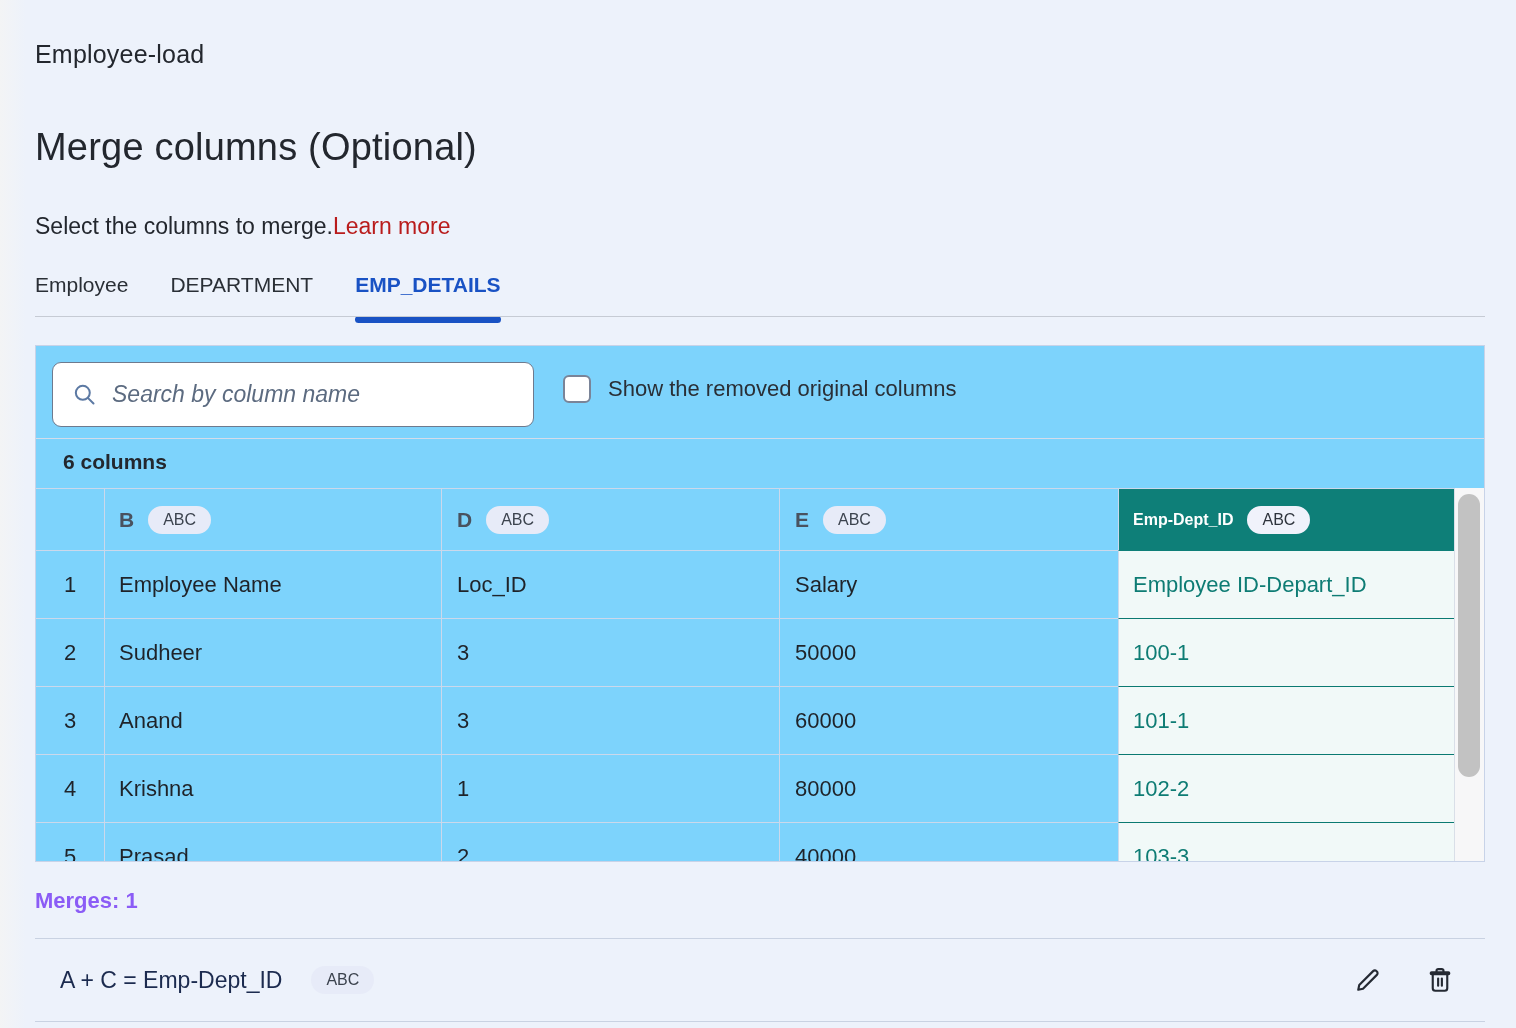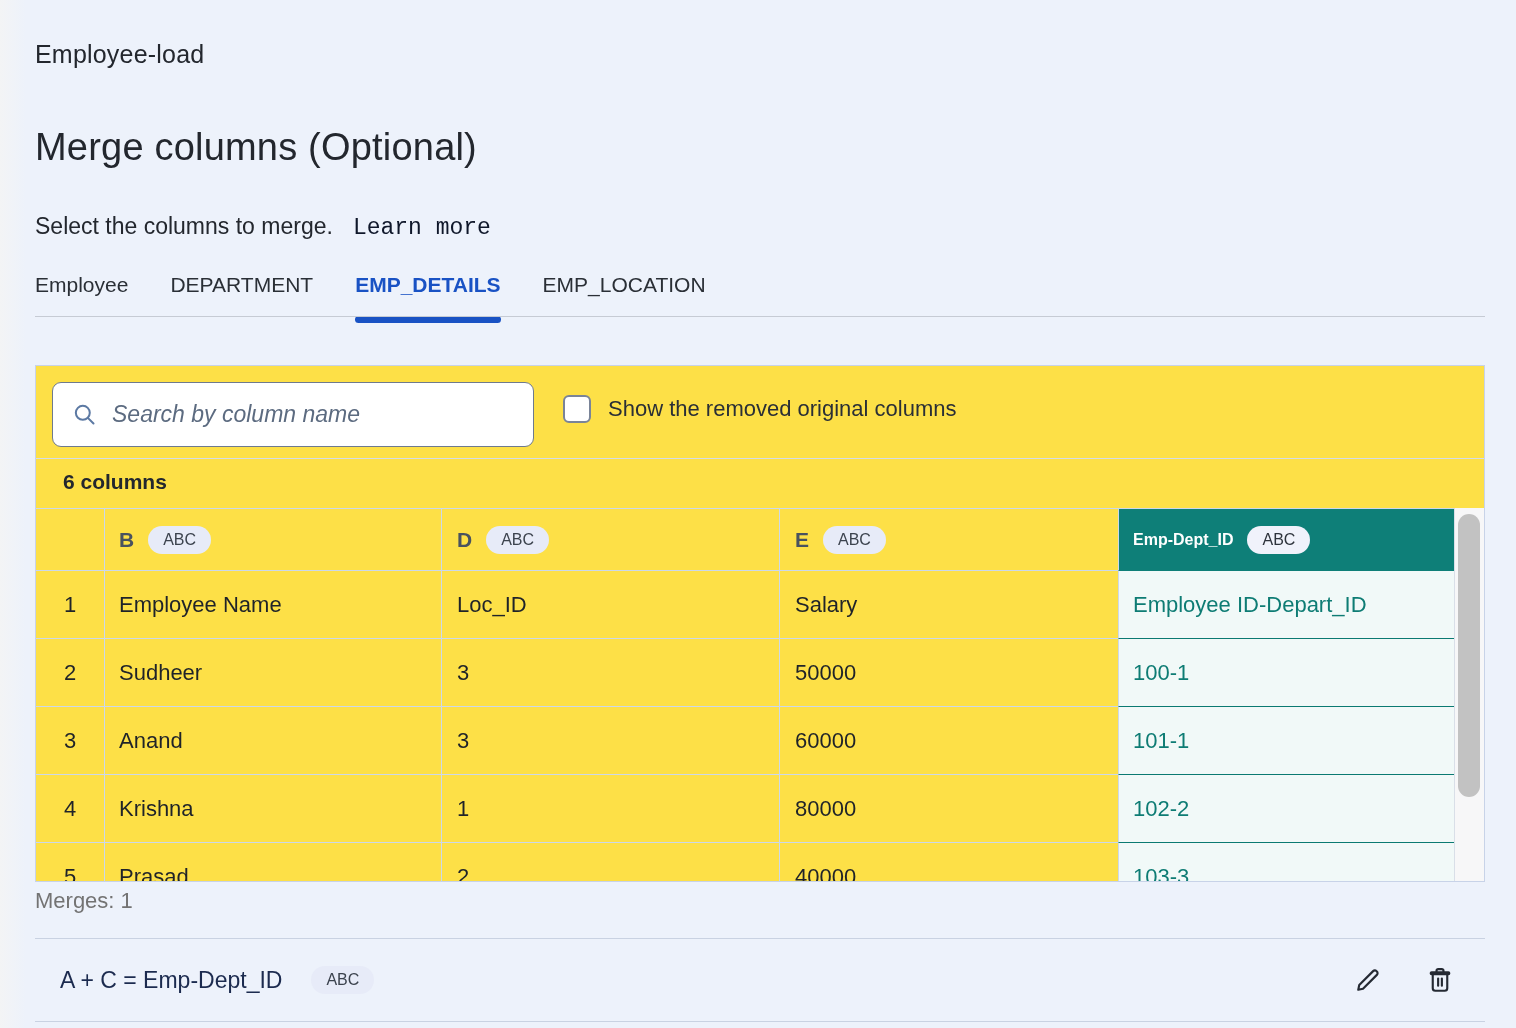--- a/index.html
+++ b/index.html
@@ -13,36 +13,36 @@
   }
   .left-fade {
     position:absolute; left:0; top:0; width:26px; height:100%;
     background:linear-gradient(to right, #F3F4F5, #EDF2FB);
   }
 
   
   .app-title   { position:absolute; left:35px; top:40px;  font-size:25px; font-weight:normal; letter-spacing:.2px; }
   .page-head   { position:absolute; left:35px; top:126px; font-size:38px; font-weight:normal; letter-spacing:.2px; }
   .subtitle    { position:absolute; left:35px; top:213px; font-size:23px; }
-  .subtitle a  { color:#0f172a; text-decoration:none; margin-left:20px; cursor:pointer;font-family:Liberation Mono, monospace; }
+  .subtitle a  { color:#b91c1c; text-decoration:none; margin-left:0; cursor:pointer; }
 
   
   .tabs { position:absolute; left:35px; top:273px; display:flex; gap:42px; }
   .tab  { font-size:21px; color:#2A2F36; padding-bottom:24px; position:relative; cursor:pointer; white-space:nowrap; }
   .tab.active { color:#1952C4; font-weight:bold; }
   .tab.active::after {
     content:""; position:absolute; left:0; right:0; bottom:-2px; height:7px;
     border-radius:5px; background:#1952C4;
   }
   .tabs-divider { position:absolute; left:35px; width:1450px; top:316px; height:1px; background:#C6CBD4; }
 
   
   .panel {
-    position:absolute; left:35px; top:365px; width:1450px; height:517px;
-    background:#fde047; border:1px solid #C8D3E8; overflow:hidden;
+    position:absolute; left:35px; top:345px; width:1450px; height:517px;
+    background:#7dd3fc; border:1px solid #C8D3E8; overflow:hidden;
   }
   .search-row { position:absolute; left:0; top:0; right:0; height:92px; }
   .search-box {
     position:absolute; left:16px; top:16px; width:482px; height:65px;
     border:1px solid #6E7A8E; border-radius:9px; background:#fff;
     display:flex; align-items:center; padding:0 14px 0 18px; gap:14px;
   }
   .search-box svg { flex:0 0 auto; }
   .search-box input {
     flex:1; border:none; outline:none; font-size:23px; font-style:italic;
@@ -85,21 +85,21 @@
   .vscroll {
     position:absolute; top:142px; right:0; bottom:0; width:30px;
     background:#F7F7F8; border-left:1px solid #D9DFE8;
   }
   .vscroll .thumb {
     position:absolute; top:6px; left:3px; width:22px; height:283px;
     border-radius:11px; background:#C2C2C2; cursor:grab;
   }
 
   
-  .merges-title { position:absolute; left:35px; top:888px; font-size:22px; font-weight:normal; color:#737373; }
+  .merges-title { position:absolute; left:35px; top:888px; font-size:22px; font-weight:bold; color:#8b5cf6; }
   .merge-div-top { position:absolute; left:35px; width:1450px; top:938px; height:1px; background:#C9D2E2; }
   .merge-div-bot { position:absolute; left:35px; width:1450px; top:1021px; height:1px; background:#C9D2E2; }
   .merge-row {
     position:absolute; left:35px; width:1450px; top:939px; height:82px;
     display:flex; align-items:center; padding:0 29px 0 25px;
   }
   .merge-expr { font-size:23px; color:#1C2B4F; }
   .merge-row .abc-badge { margin-left:29px; }
   .merge-actions { margin-left:auto; display:flex; align-items:center; gap:40px; }
   .icon-btn { width:32px; height:32px; background:none; border:none; cursor:pointer; padding:0; display:flex; align-items:center; justify-content:center; }
@@ -110,21 +110,20 @@
 <div class="left-fade"></div>
 
 <div class="app-title">Employee-load</div>
 <div class="page-head">Merge columns (Optional)</div>
 <div class="subtitle"><span>Select the columns to merge.</span><a>Learn more</a></div>
 
 <div class="tabs">
   <div class="tab">Employee</div>
   <div class="tab">DEPARTMENT</div>
   <div class="tab active">EMP_DETAILS</div>
-  <div class="tab">EMP_LOCATION</div>
 </div>
 <div class="tabs-divider"></div>
 
 <div class="panel">
   <div class="search-row">
     <div class="search-box">
       <svg width="27" height="27" viewBox="0 0 24 24" fill="none" stroke="#5C79A3" stroke-width="1.8" stroke-linecap="round">
         <circle cx="10.5" cy="10.5" r="6.2"></circle>
         <line x1="15.2" y1="15.2" x2="20" y2="20"></line>
       </svg>

